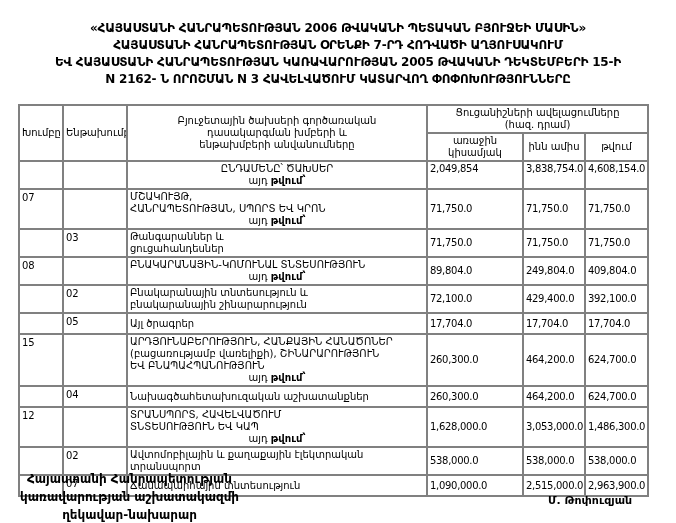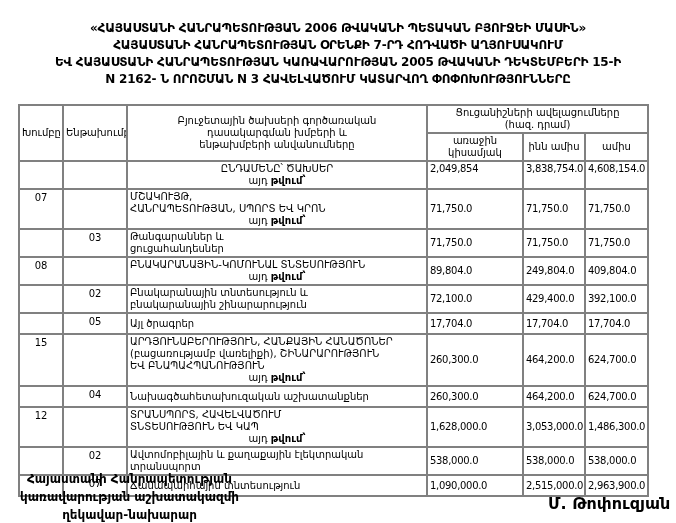--- a/index.html
+++ b/index.html
@@ -21,38 +21,38 @@
     width:629px; margin:16px 0 0 18px;
   }
   .budget th, .budget td{
     border:2px solid var(--border);
     font-size:10px; line-height:12px; font-weight:normal;
     padding:1px 2px; overflow:hidden;
   }
   .budget th{ text-align:center; vertical-align:middle; }
   .th-wrap{ white-space:pre-line; }
   .budget td{ vertical-align:middle; height:16px; }
-  td.c-group, td.c-sub{ text-align:center; vertical-align:top; padding-top:2px; }
+  td.c-group, td.c-sub{ text-align:left; vertical-align:top; padding-top:2px; }
   td.c-name{ text-align:left; }
   .name-lines{ white-space:pre-line; }
   .tail{ text-align:center; }
   .tail b{ font-weight:bold; }
   td.c-num{ text-align:left; letter-spacing:-0.3px; }
   tr.row-total td{ vertical-align:top; }
   tr.row-total .name-lines, tr.row-total .tail{ text-align:center; }
 
   .footer-left{
     position:absolute; left:20px; top:470px;
     font-weight:bold; font-size:12px; line-height:18px;
     white-space:pre-line;
     text-align:center;
   }
   .footer-sign{
     position:absolute; left:548px; top:494px;
-    font-weight:bold; font-size:16px;
+    font-weight:bold; font-size:11px;
   }
 </style>
 </head>
 <body>
 
 <div class="page">
 
   <div class="title">«ՀԱՅԱՍՏԱՆԻ ՀԱՆՐԱՊԵՏՈՒԹՅԱՆ 2006 ԹՎԱԿԱՆԻ ՊԵՏԱԿԱՆ ԲՅՈՒՋԵԻ ՄԱՍԻՆ»
 ՀԱՅԱՍՏԱՆԻ ՀԱՆՐԱՊԵՏՈՒԹՅԱՆ ՕՐԵՆՔԻ 7-ՐԴ ՀՈԴՎԱԾԻ ԱՂՅՈՒՍԱԿՈՒՄ
 ԵՎ ՀԱՅԱՍՏԱՆԻ ՀԱՆՐԱՊԵՏՈՒԹՅԱՆ ԿԱՌԱՎԱՐՈՒԹՅԱՆ 2005 ԹՎԱԿԱՆԻ ԴԵԿՏԵՄԲԵՐԻ 15-Ի
@@ -73,21 +73,21 @@
         <th rowspan="2">Ենթախումբը</th>
         <th rowspan="2" class="th-wrap">Բյուջետային ծախսերի գործառական
 դասակարգման խմբերի և
 ենթախմբերի անվանումները</th>
         <th colspan="3" class="th-wrap">Ցուցանիշների ավելացումները
 (հազ. դրամ)</th>
       </tr>
       <tr>
         <th>առաջին կիսամյակ</th>
         <th>ինն ամիս</th>
-        <th>ամիս</th>
+        <th>թվում</th>
       </tr>
     </thead>
     <tbody>
         <tr class="row-total">
           <td class="c-group"></td>
           <td class="c-sub"></td>
           <td class="c-name">
             <div class="name-lines">ԸՆԴԱՄԵՆԸ՝ ԾԱԽՍԵՐ</div>
             <div class="tail"><span>այդ </span><b>թվում՝</b></div>
           </td>

